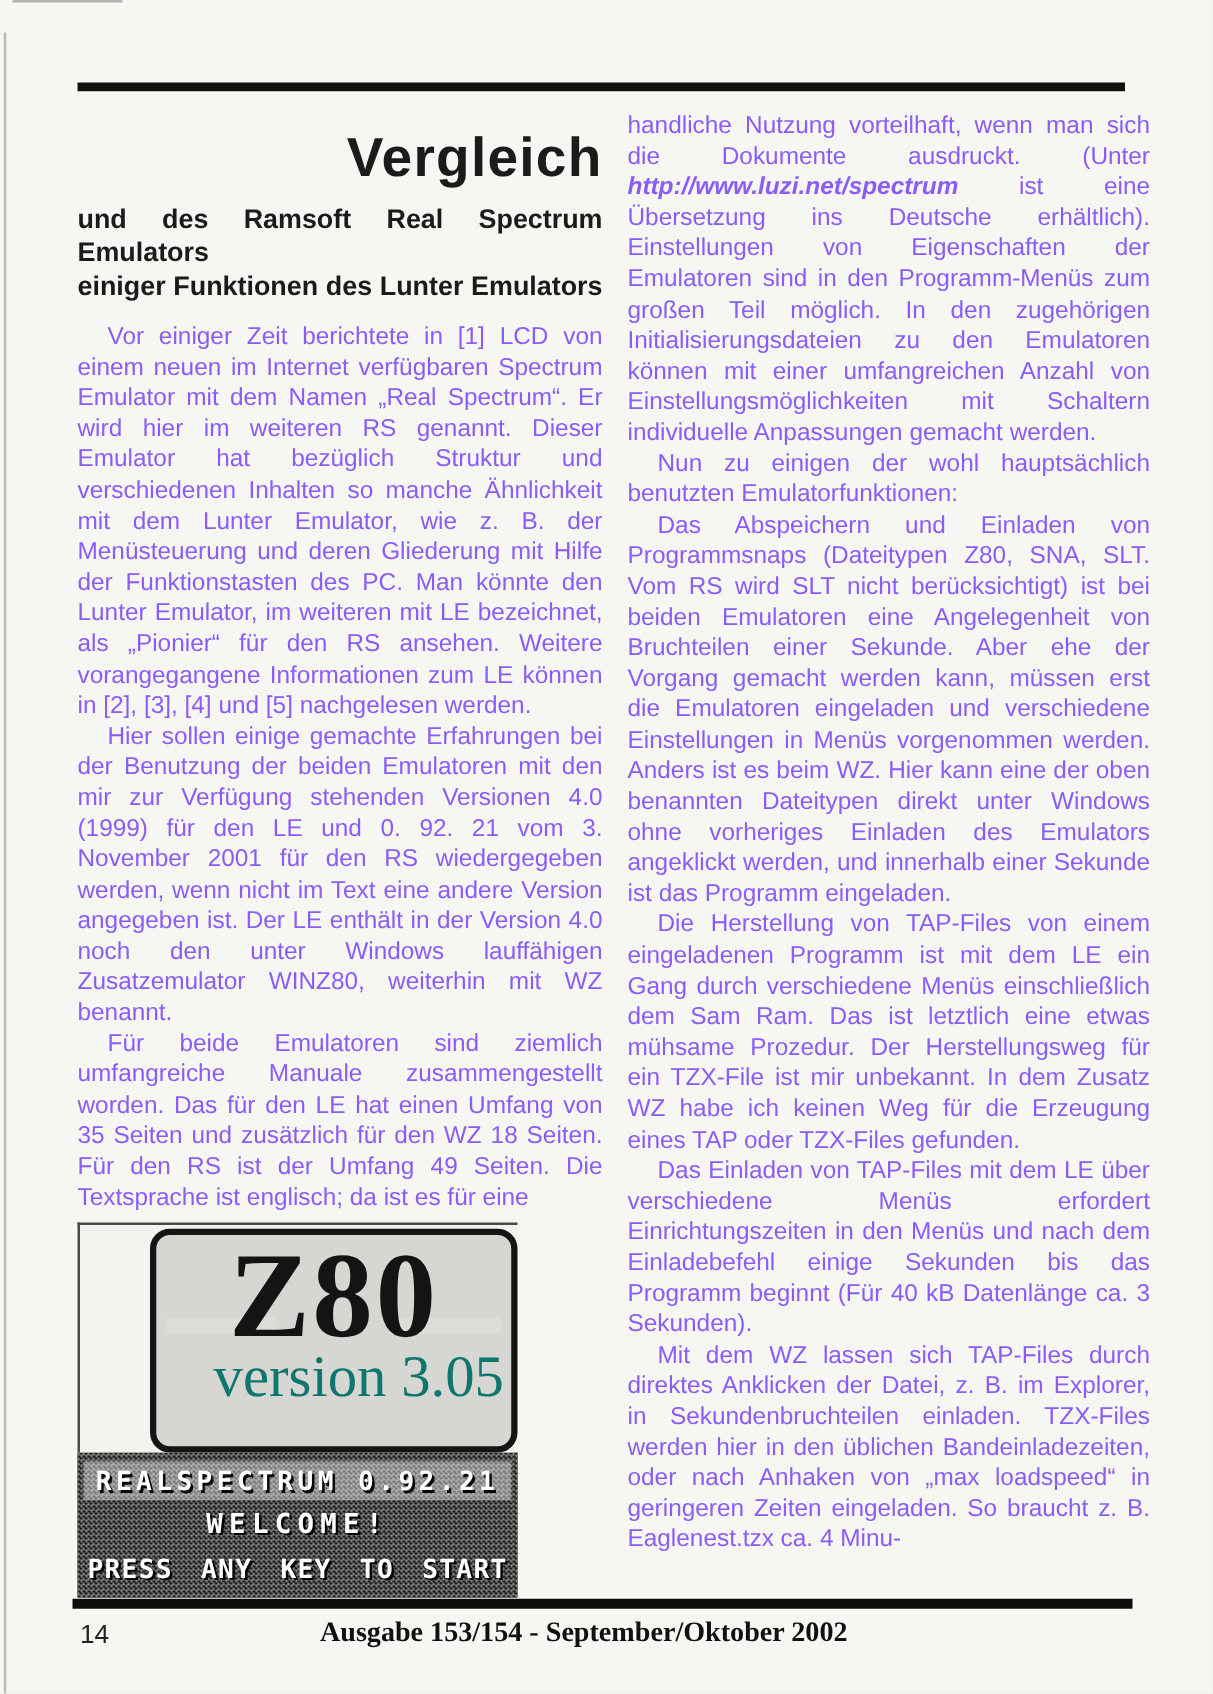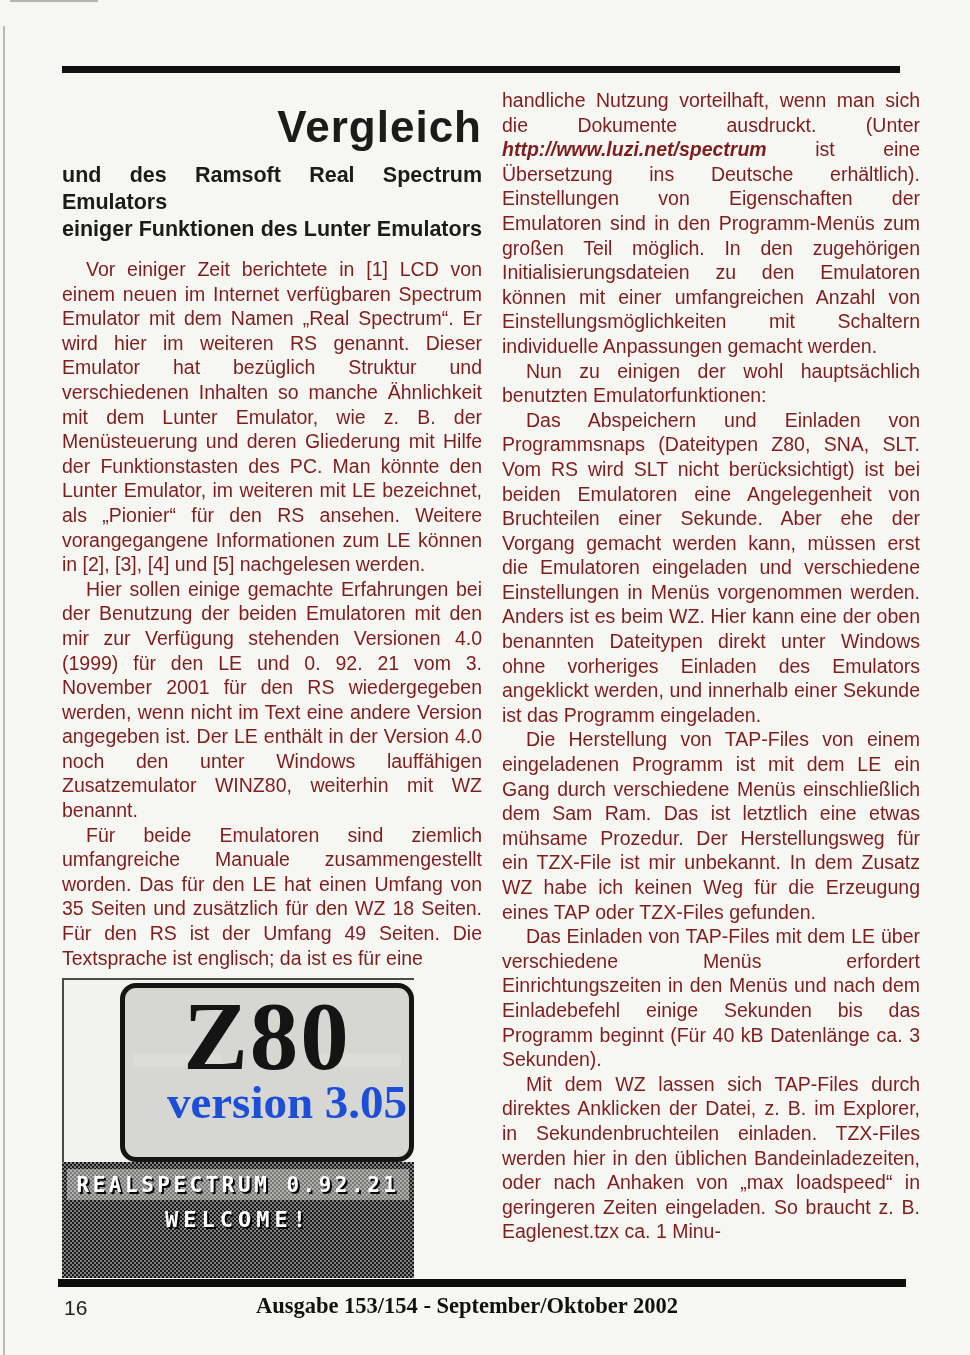--- a/index.html
+++ b/index.html
@@ -18,21 +18,21 @@
   .columns { position:absolute; left:62px; top:88px; width:858px; display:flex; gap:20px; }
   .col-left  { width:420px; }
   .col-right { width:418px; }
 
   .title { font-size:44px; font-weight:bold; letter-spacing:1px; margin:14px 0 10px 0;text-align:right; }
   .subtitle { font-size:21.5px; font-weight:bold; line-height:27px;
               text-align:justify; text-align-last:justify; margin-bottom:14px; }
 
   .body-text p {
     margin:0; font-size:19.5px; line-height:24.6px;
-    text-align:justify; hyphens:auto; color:#7f1d1d;
+    text-align:justify; hyphens:auto; color:#8b5cf6;
   }
   .body-text p.indent { text-indent:24px; }
   .url-em { font-weight:bold; font-style:italic; }
 
   
   .figure { margin-top:8px; width:352px; }
   .fig-top {
     position:relative; height:182px; background:#f2f2ef;
     border-left:2px solid #4a4a4a; border-top:2px solid #4a4a4a;
   }
@@ -46,22 +46,22 @@
   .strip { position:absolute; top:66px; height:13px; background:#dcdcd8; z-index:1; }
   .strip.l { left:8px;  width:88px; }
   .strip.r { right:8px; width:88px; }
   .z80-logo {
     position:relative; z-index:2; text-align:center; margin-top:0;
     font-family:"Liberation Serif", serif; font-weight:bold;
     font-size:97px; line-height:1.02; letter-spacing:2px; color:#141414;
   }
   .z80-version {
     position:relative; z-index:2; text-align:center; margin-top:-12px;
-    font-family:"Liberation Serif", serif; font-weight:bold;
-    font-size:47px; color:#1d4ed8;padding-left:40px;
+    font-family:"Liberation Serif", serif; font-weight:normal;
+    font-size:47px; color:#0f766e;padding-left:40px;
   }
   .fig-band {
     height:116px; padding-top:5px; box-sizing:border-box;
     background-color:#3d3d3d;
     background-image:repeating-conic-gradient(#1a1a1a 0% 25%, #808080 0% 50%);
     background-size:4px 4px;
   }
   .band-line {
     font-family:"DejaVu Sans Mono", monospace; font-weight:bold; color:#ffffff;
     text-shadow:2px 2px 0 rgba(0,0,0,0.95); text-align:center; white-space:nowrap;
@@ -107,30 +107,31 @@
           <div class="fig-screen">
             <div class="strip l"></div>
             <div class="strip r"></div>
             <div class="z80-logo">Z80</div>
             <div class="z80-version">version 3.05</div>
           </div>
         </div>
         <div class="fig-band">
           <div class="band-line line-status">REALSPECTRUM 0.92.21</div>
           <div class="band-line line-welcome">WELCOME!</div>
+          <div class="band-line line-press">PRESS ANY KEY TO START</div>
         </div>
       </div>
     </div>
 
     <div class="col-right body-text">
       <p><span>handliche Nutzung vorteilhaft, wenn man sich die Dokumente ausdruckt. (Unter </span><span class="url-em">http://www.luzi.net/spectrum</span><span> ist eine Übersetzung ins Deutsche erhältlich). Einstellungen von Eigenschaften der Emulatoren sind in den Programm-Menüs zum großen Teil möglich. In den zugehörigen Initialisierungsdateien zu den Emulatoren können mit einer umfangreichen Anzahl von Einstellungsmöglichkeiten mit Schaltern individuelle Anpassungen gemacht werden.</span></p>
       <p class="indent">Nun zu einigen der wohl hauptsächlich benutzten Emulatorfunktionen:</p>
       <p class="indent">Das Abspeichern und Einladen von Programmsnaps (Dateitypen Z80, SNA, SLT. Vom RS wird SLT nicht berücksichtigt) ist bei beiden Emulatoren eine Angelegenheit von Bruchteilen einer Sekunde. Aber ehe der Vorgang gemacht werden kann, müssen erst die Emulatoren eingeladen und verschiedene Einstellungen in Menüs vorgenommen werden. Anders ist es beim WZ. Hier kann eine der oben benannten Dateitypen direkt unter Windows ohne vorheriges Einladen des Emulators angeklickt werden, und innerhalb einer Sekunde ist das Programm eingeladen.</p>
       <p class="indent">Die Herstellung von TAP-Files von einem eingeladenen Programm ist mit dem LE ein Gang durch verschiedene Menüs einschließlich dem Sam Ram. Das ist letztlich eine etwas mühsame Prozedur. Der Herstellungsweg für ein TZX-File ist mir unbekannt. In dem Zusatz WZ habe ich keinen Weg für die Erzeugung eines TAP oder TZX-Files gefunden.</p>
       <p class="indent">Das Einladen von TAP-Files mit dem LE über verschiedene Menüs erfordert Einrichtungszeiten in den Menüs und nach dem Einladebefehl einige Sekunden bis das Programm beginnt (Für 40 kB Datenlänge ca. 3 Sekunden).</p>
-      <p class="indent">Mit dem WZ lassen sich TAP-Files durch direktes Anklicken der Datei, z. B. im Explorer, in Sekundenbruchteilen einladen. TZX-Files werden hier in den üblichen Bandeinladezeiten, oder nach Anhaken von „max loadspeed“ in geringeren Zeiten eingeladen. So braucht z. B. Eaglenest.tzx ca. 1 Minu-</p>
+      <p class="indent">Mit dem WZ lassen sich TAP-Files durch direktes Anklicken der Datei, z. B. im Explorer, in Sekundenbruchteilen einladen. TZX-Files werden hier in den üblichen Bandeinladezeiten, oder nach Anhaken von „max loadspeed“ in geringeren Zeiten eingeladen. So braucht z. B. Eaglenest.tzx ca. 4 Minu-</p>
     </div>
   </div>
 
   <div class="rule-bottom"></div>
-  <div class="footer-page-num">16</div>
+  <div class="footer-page-num">14</div>
   <div class="footer-issue">Ausgabe 153/154 - September/Oktober 2002</div>
 </div>
 
 </body></html>

